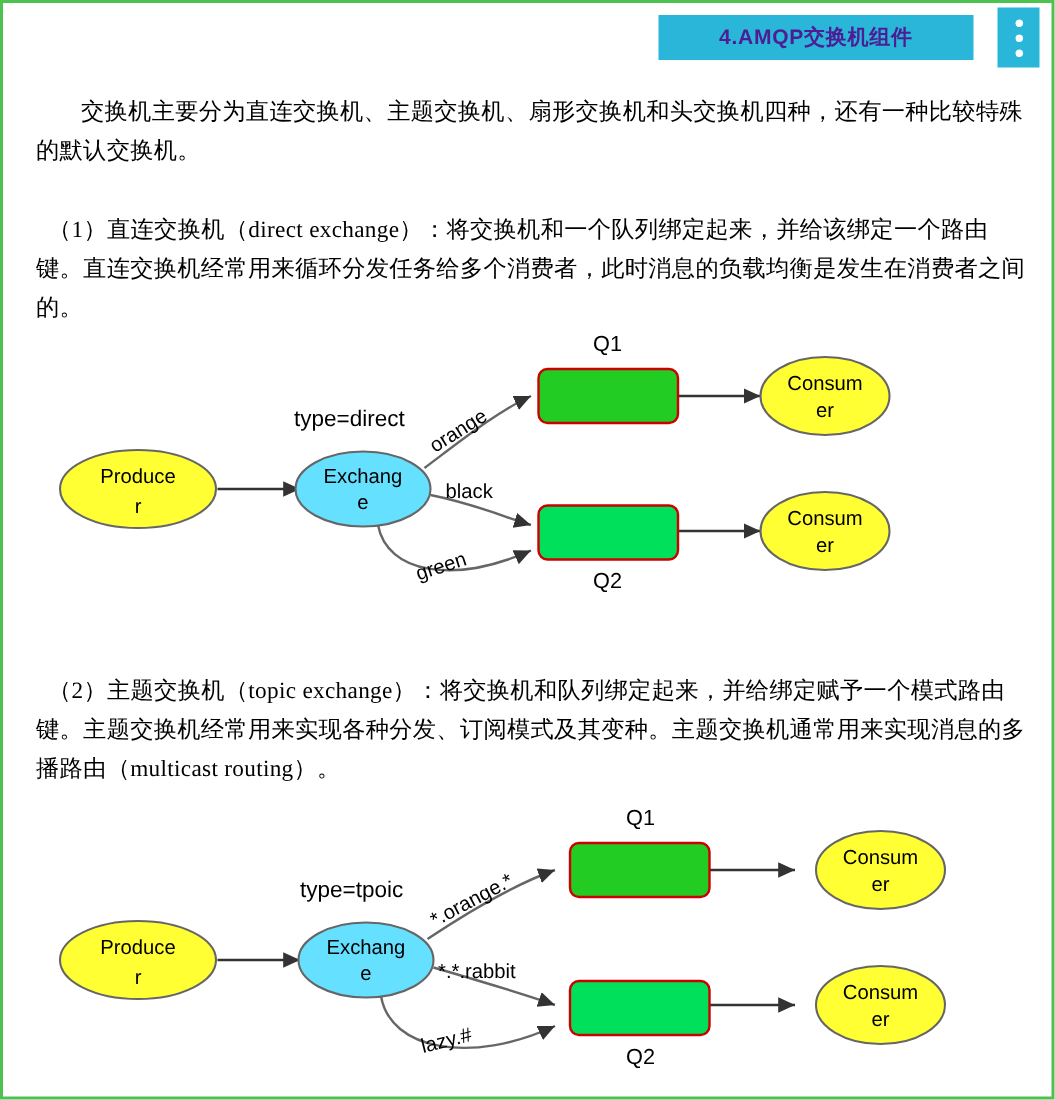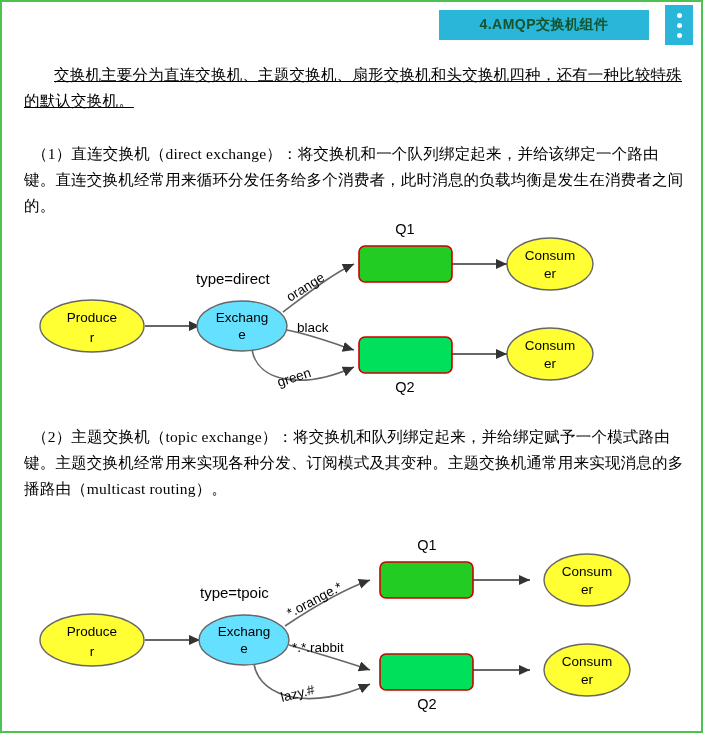--- a/index.html
+++ b/index.html
@@ -36,21 +36,21 @@
     top: 8px;
     left: 437px;
     width: 210px;
     height: 30px;
     background: #29b6d8;
     display: flex;
     align-items: center;
     justify-content: center;
   }
   .header-tab-label {
-    color: #14532d;
+    color: #4c1d95;
     font-family: "Liberation Sans", sans-serif;
     font-weight: bold;
     font-size: 14px;
     letter-spacing: 0.5px;
   }
   .header-dots {
     position: absolute;
     top: 3px;
     left: 663px;
     width: 28px;
@@ -76,31 +76,30 @@
     font-size: 15.5px;
     line-height: 26px;
     color: #000000;
     letter-spacing: 0.2px;
   }
   #para-intro {
     top: 60px;
     left: 22px;
     width: 660px;
     text-indent: 30px;
-    text-decoration: underline;
   }
   #para-direct {
     top: 113px;
     left: 22px;
     width: 662px;
     text-indent: 8px;
     margin-top: 26px;
   }
   #para-topic {
-    top: 422px;
+    top: 446px;
     left: 22px;
     width: 662px;
     text-indent: 8px;
   }
 
   
   .diagram {
     position: absolute;
     left: 0;
   }

